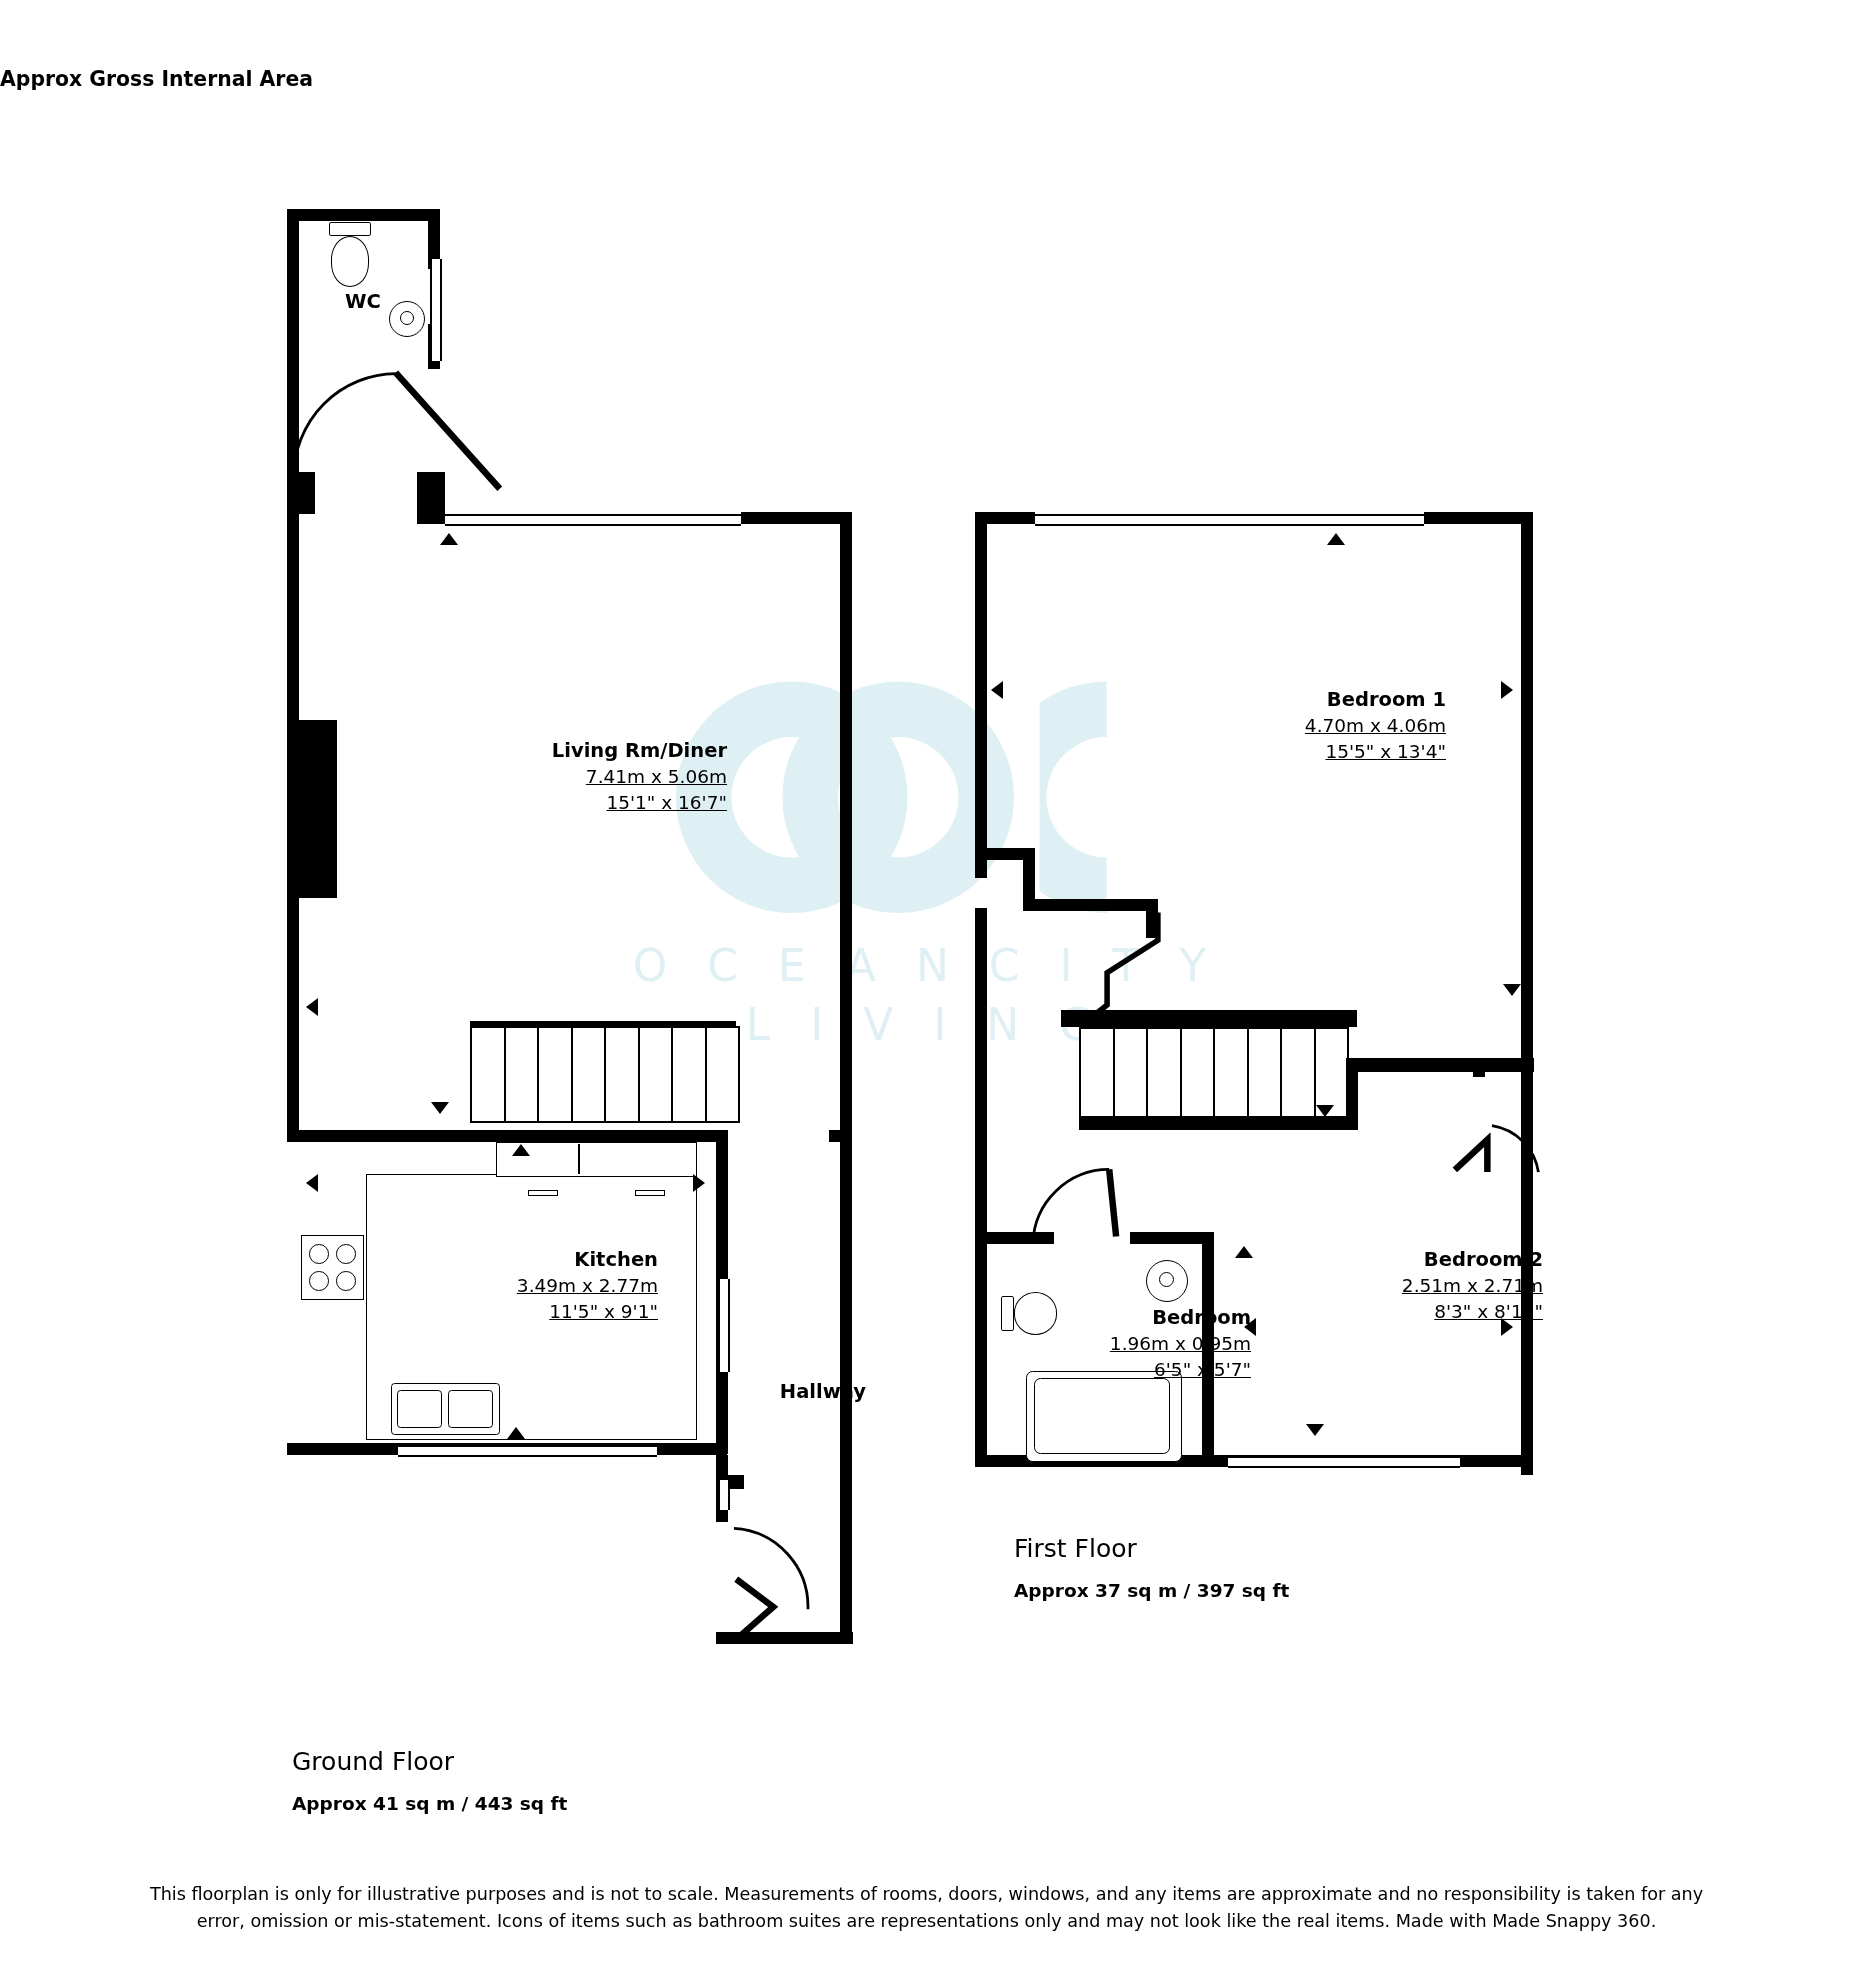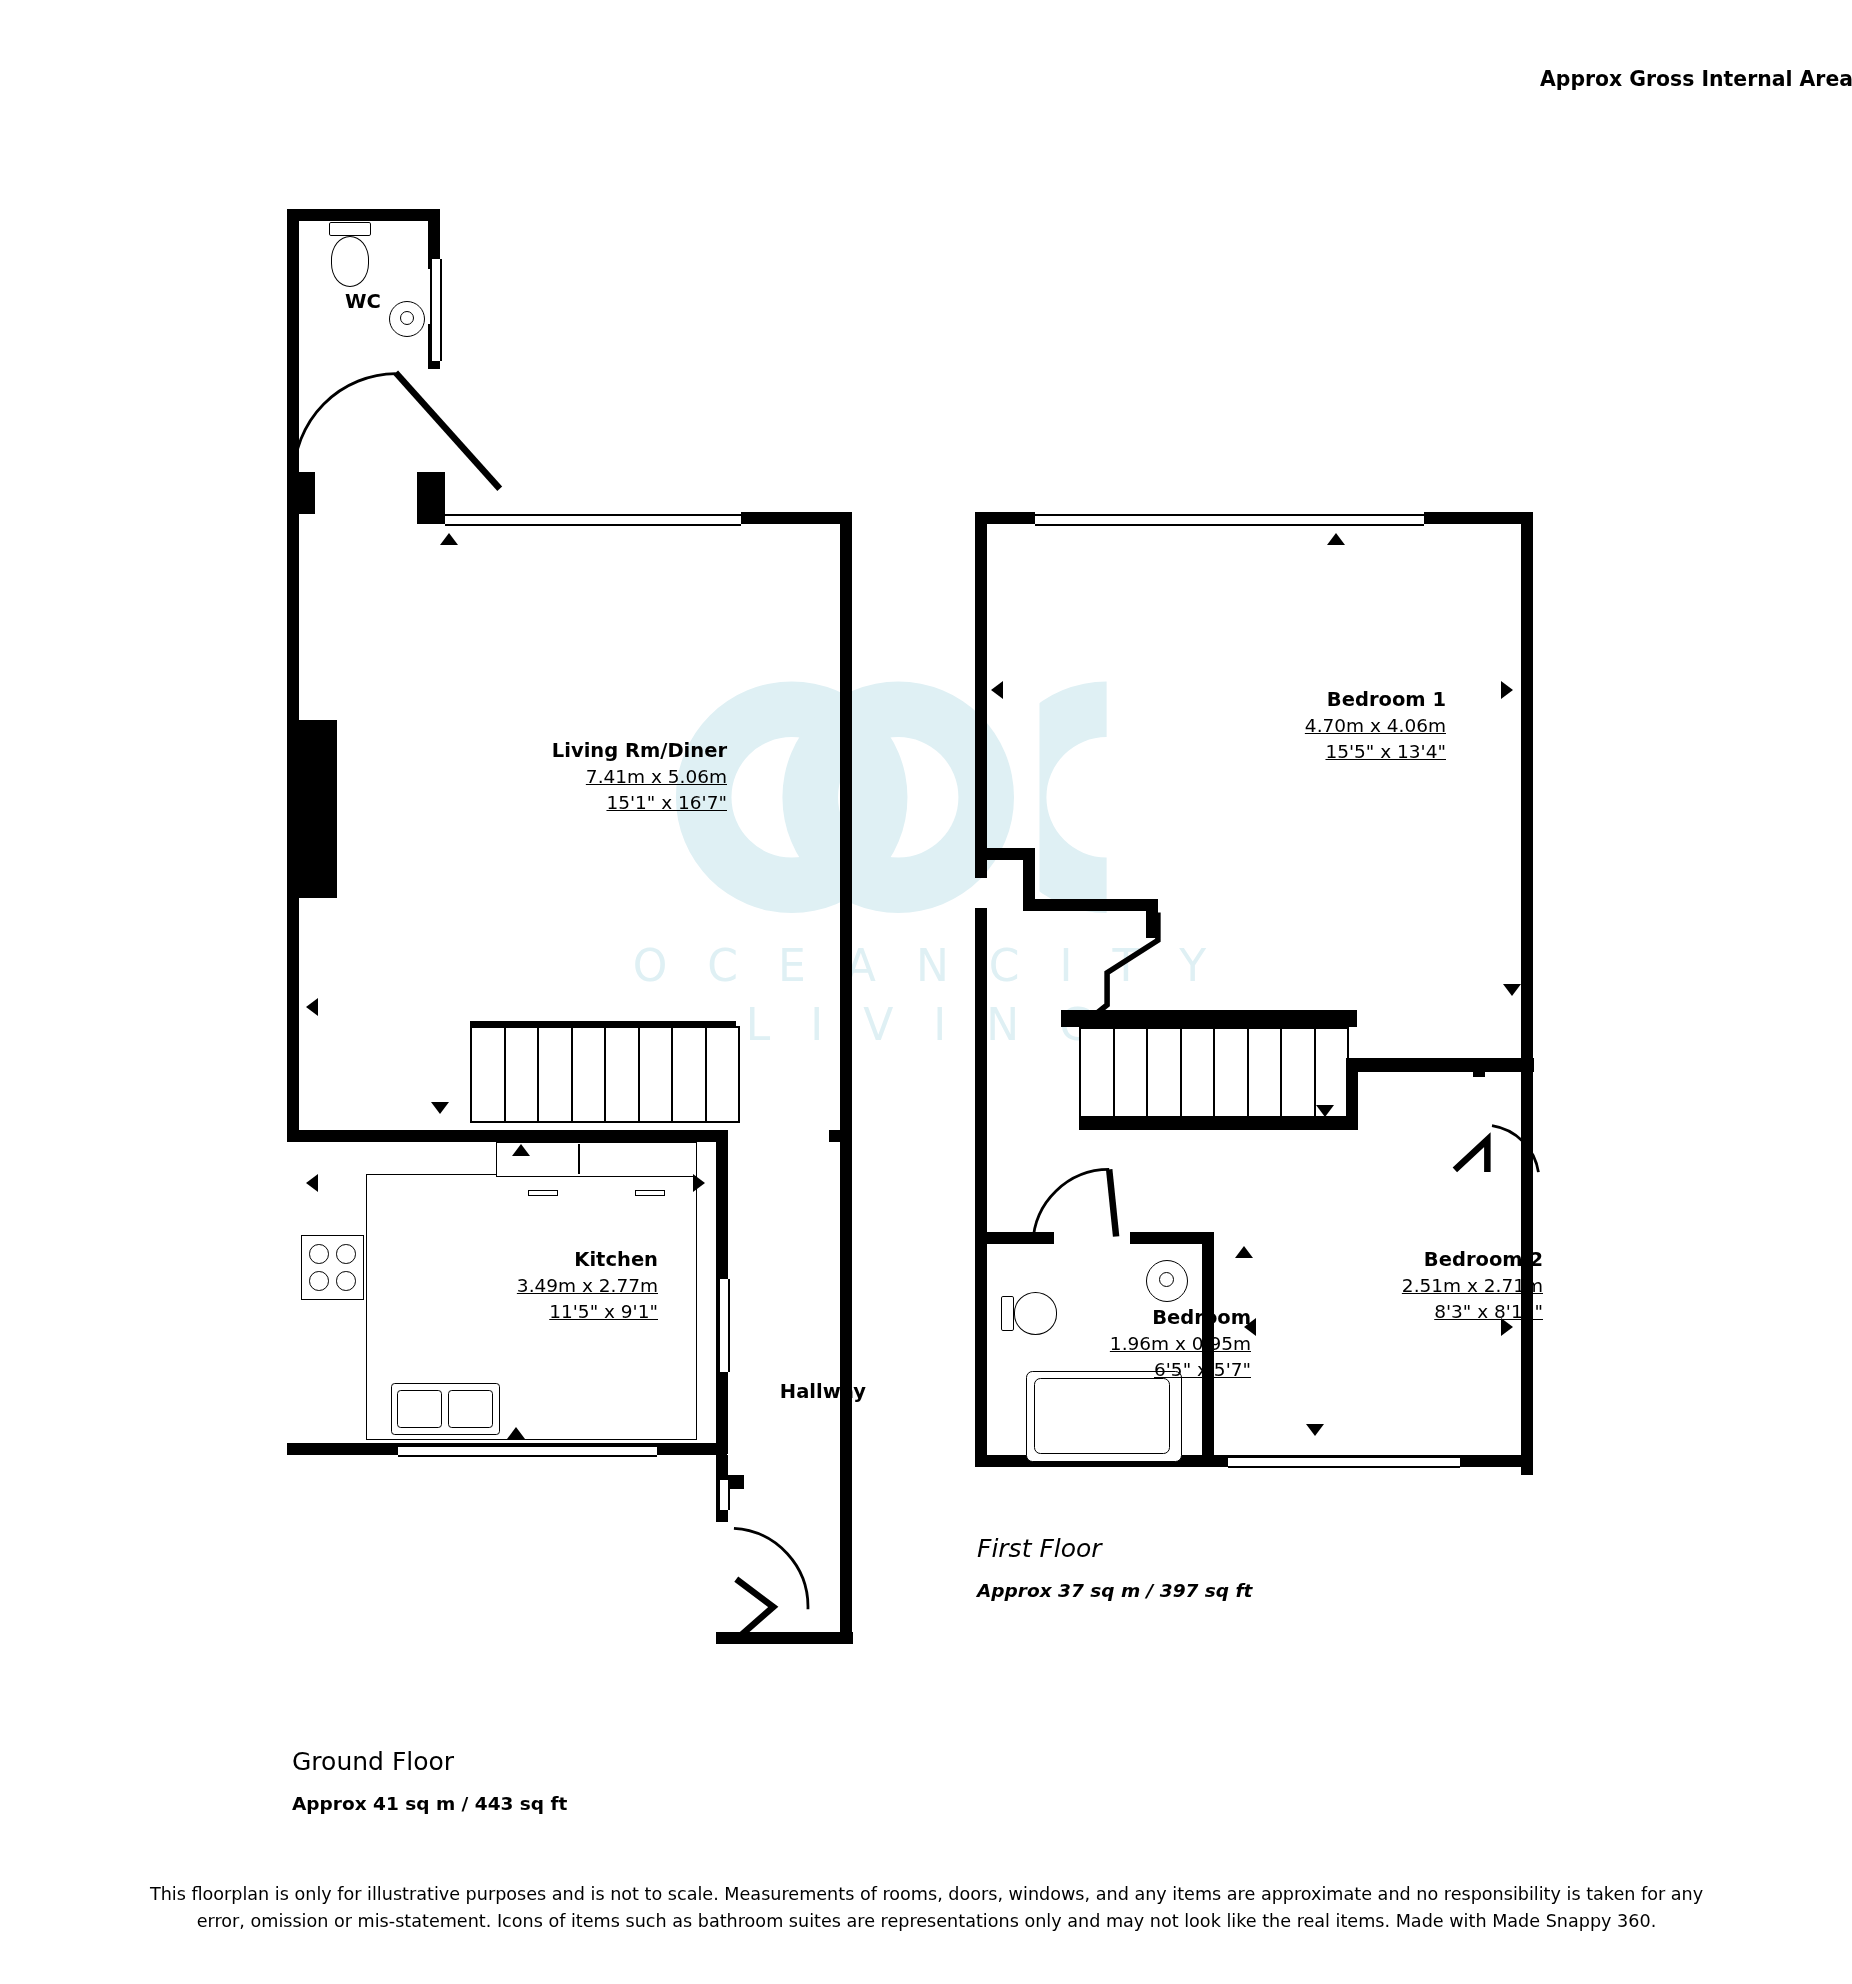--- a/index.html
+++ b/index.html
@@ -15,21 +15,21 @@
     color: #000000;
     overflow: hidden;
   }
 
   
   #header {
     position: absolute;
     top: 65px;
     left: 0;
     width: 1853px;
-    text-align: right;
+    text-align: left;
     font-size: 20.4px;
     font-weight: bold;
     line-height: 1.45;
   }
 
   
   #watermark {
     position: absolute;
     left: 574px;
     top: 649px;
@@ -408,21 +408,21 @@
 
     <div class="arrow up" style="left:1327px; top:533px;"></div>
     <div class="arrow left" style="left:991px; top:681px;"></div>
     <div class="arrow right" style="left:1501px; top:681px;"></div>
     <div class="arrow down" style="left:1503px; top:984px;"></div>
     <div class="arrow up" style="left:1235px; top:1246px;"></div>
     <div class="arrow left" style="left:1244px; top:1318px;"></div>
     <div class="arrow right" style="left:1501px; top:1318px;"></div>
     <div class="arrow down" style="left:1306px; top:1424px;"></div>
 
-    <div class="floor-caption" style="left:977px; top:1529px;font-style:italic;">
+    <div class="floor-caption" style="left:1014px; top:1529px;">
       <span class="fname">First Floor</span>
       <span class="farea">Approx 37 sq m / 397 sq ft</span>
     </div>
   </div>
 </div>
 
 <div id="disclaimer">This floorplan is only for illustrative purposes and is not to scale. Measurements of rooms, doors, windows, and any items are approximate and no responsibility is taken for any error, omission or mis-statement. Icons of items such as bathroom suites are representations only and may not look like the real items. Made with Made Snappy 360.</div>
 
 
 </body></html>

